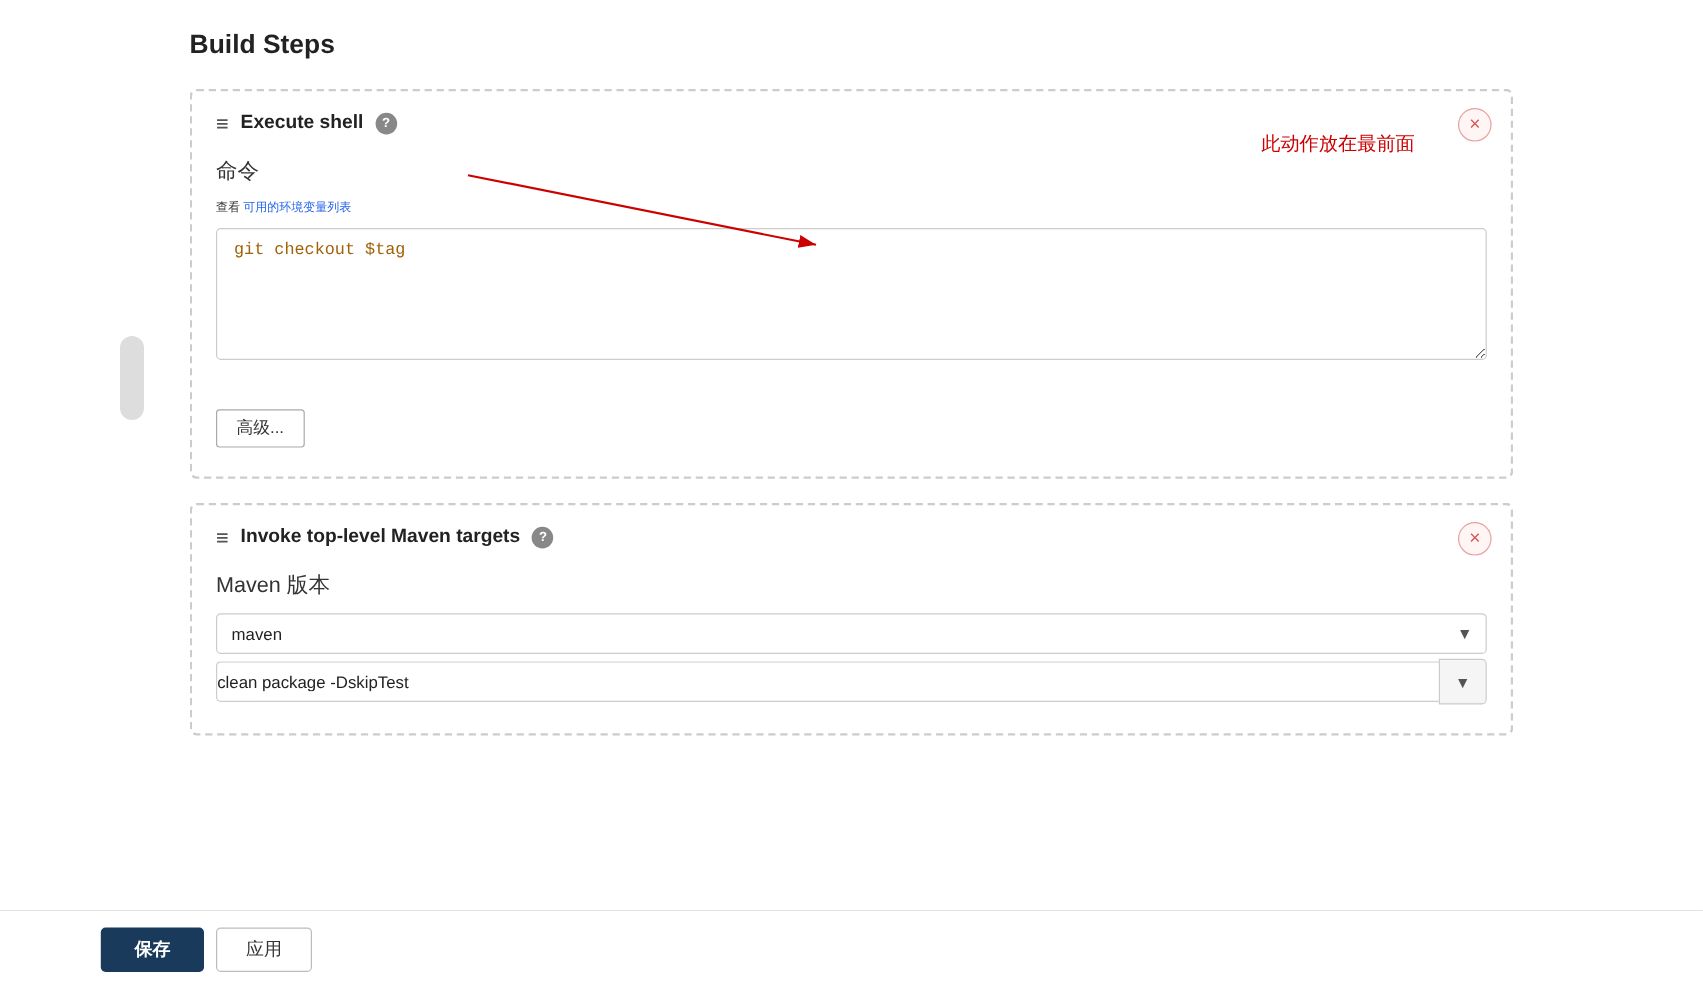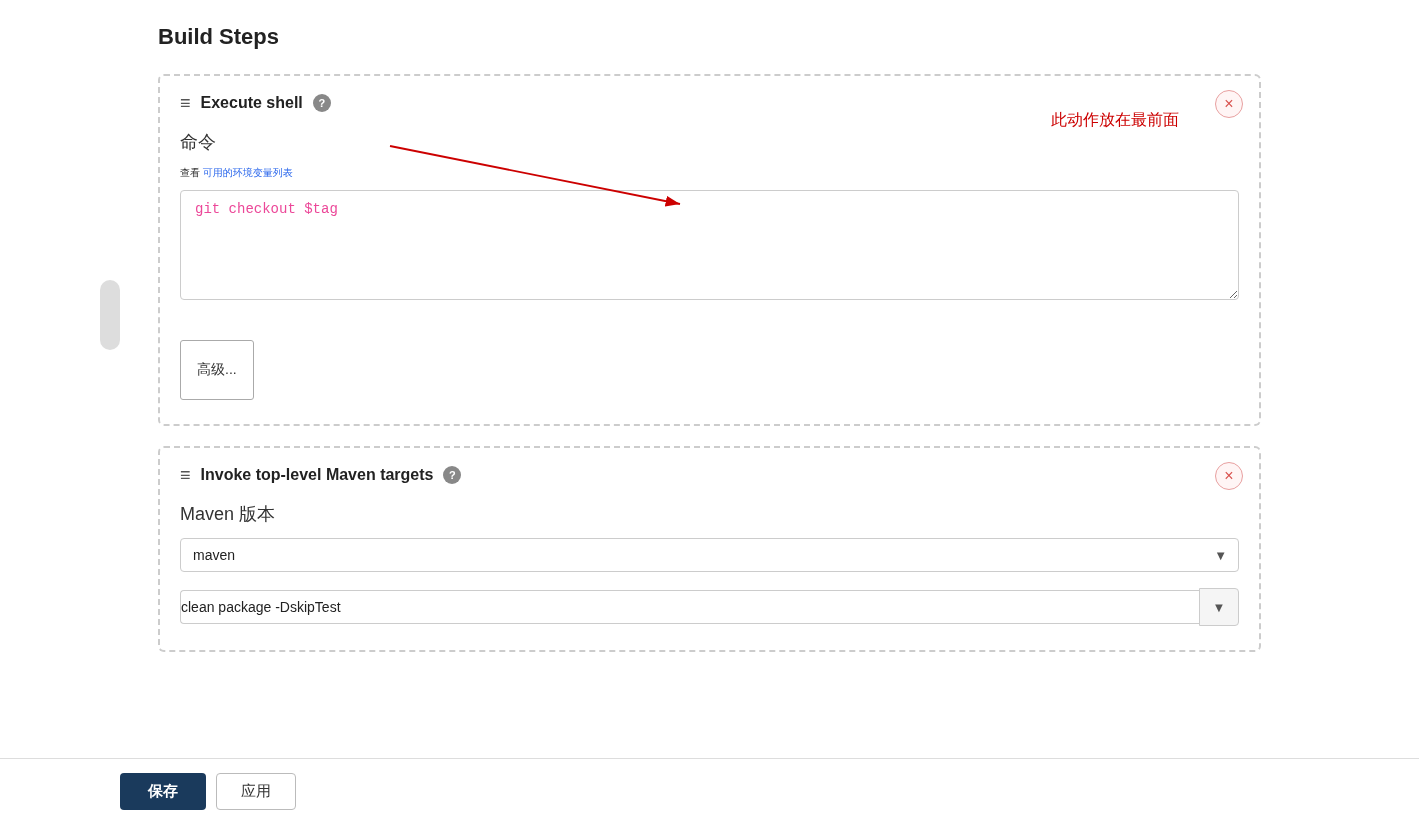--- a/index.html
+++ b/index.html
@@ -93,27 +93,27 @@
       font-weight: 500;
     }
     .code-textarea {
       width: 100%;
       height: 110px;
       border: 1.5px solid #ccc;
       border-radius: 4px;
       padding: 10px 14px;
       font-family: "Consolas", "Courier New", monospace;
       font-size: 14px;
-      color: #ec4899;
+      color: #a16207;
       resize: vertical;
       outline: none;
     }
     .advanced-btn {
       margin-top: 18px;
-      padding: 20px 16px;
+      padding: 6px 16px;
       background: #fff;
       border: 1.5px solid #aaa;
       border-radius: 3px;
       font-size: 14px;
       color: #333;
       cursor: pointer;
     }
 
     
     .arrow-annotation {
@@ -191,21 +191,21 @@
     }
 
     
     .bottom-bar {
       position: fixed;
       bottom: 0;
       left: 0;
       right: 0;
       background: #fff;
       border-top: 1px solid #ddd;
-      padding: 14px 120px;
+      padding: 14px 84px;
       display: flex;
       gap: 10px;
       z-index: 10;
     }
     .save-btn {
       padding: 8px 28px;
       background: #1a3a5c;
       color: #fff;
       border: none;
       border-radius: 4px;
@@ -279,21 +279,21 @@
 
   <div class="step-card">
     <div class="step-header">
       <span class="drag-icon">≡</span>
       <span class="step-title">Invoke top-level Maven targets</span>
       <span class="help-icon">?</span>
     </div>
     <button class="close-btn">×</button>
 
     <div class="field-label section-gap">Maven 版本</div>
-    <div class="select-wrapper" style="margin-bottom:16px;">
+    <div class="select-wrapper" style="margin-bottom:4px;">
       <select class="maven-select">
         <option value="maven" selected="">maven</option>
         <option value="maven-3.8">maven-3.8</option>
         <option value="maven-3.6">maven-3.6</option>
       </select>
       <span class="select-arrow">▼</span>
     </div>
 
     <div class="target-row">
       <input class="target-input" type="text" value="clean package -DskipTest" style="">

